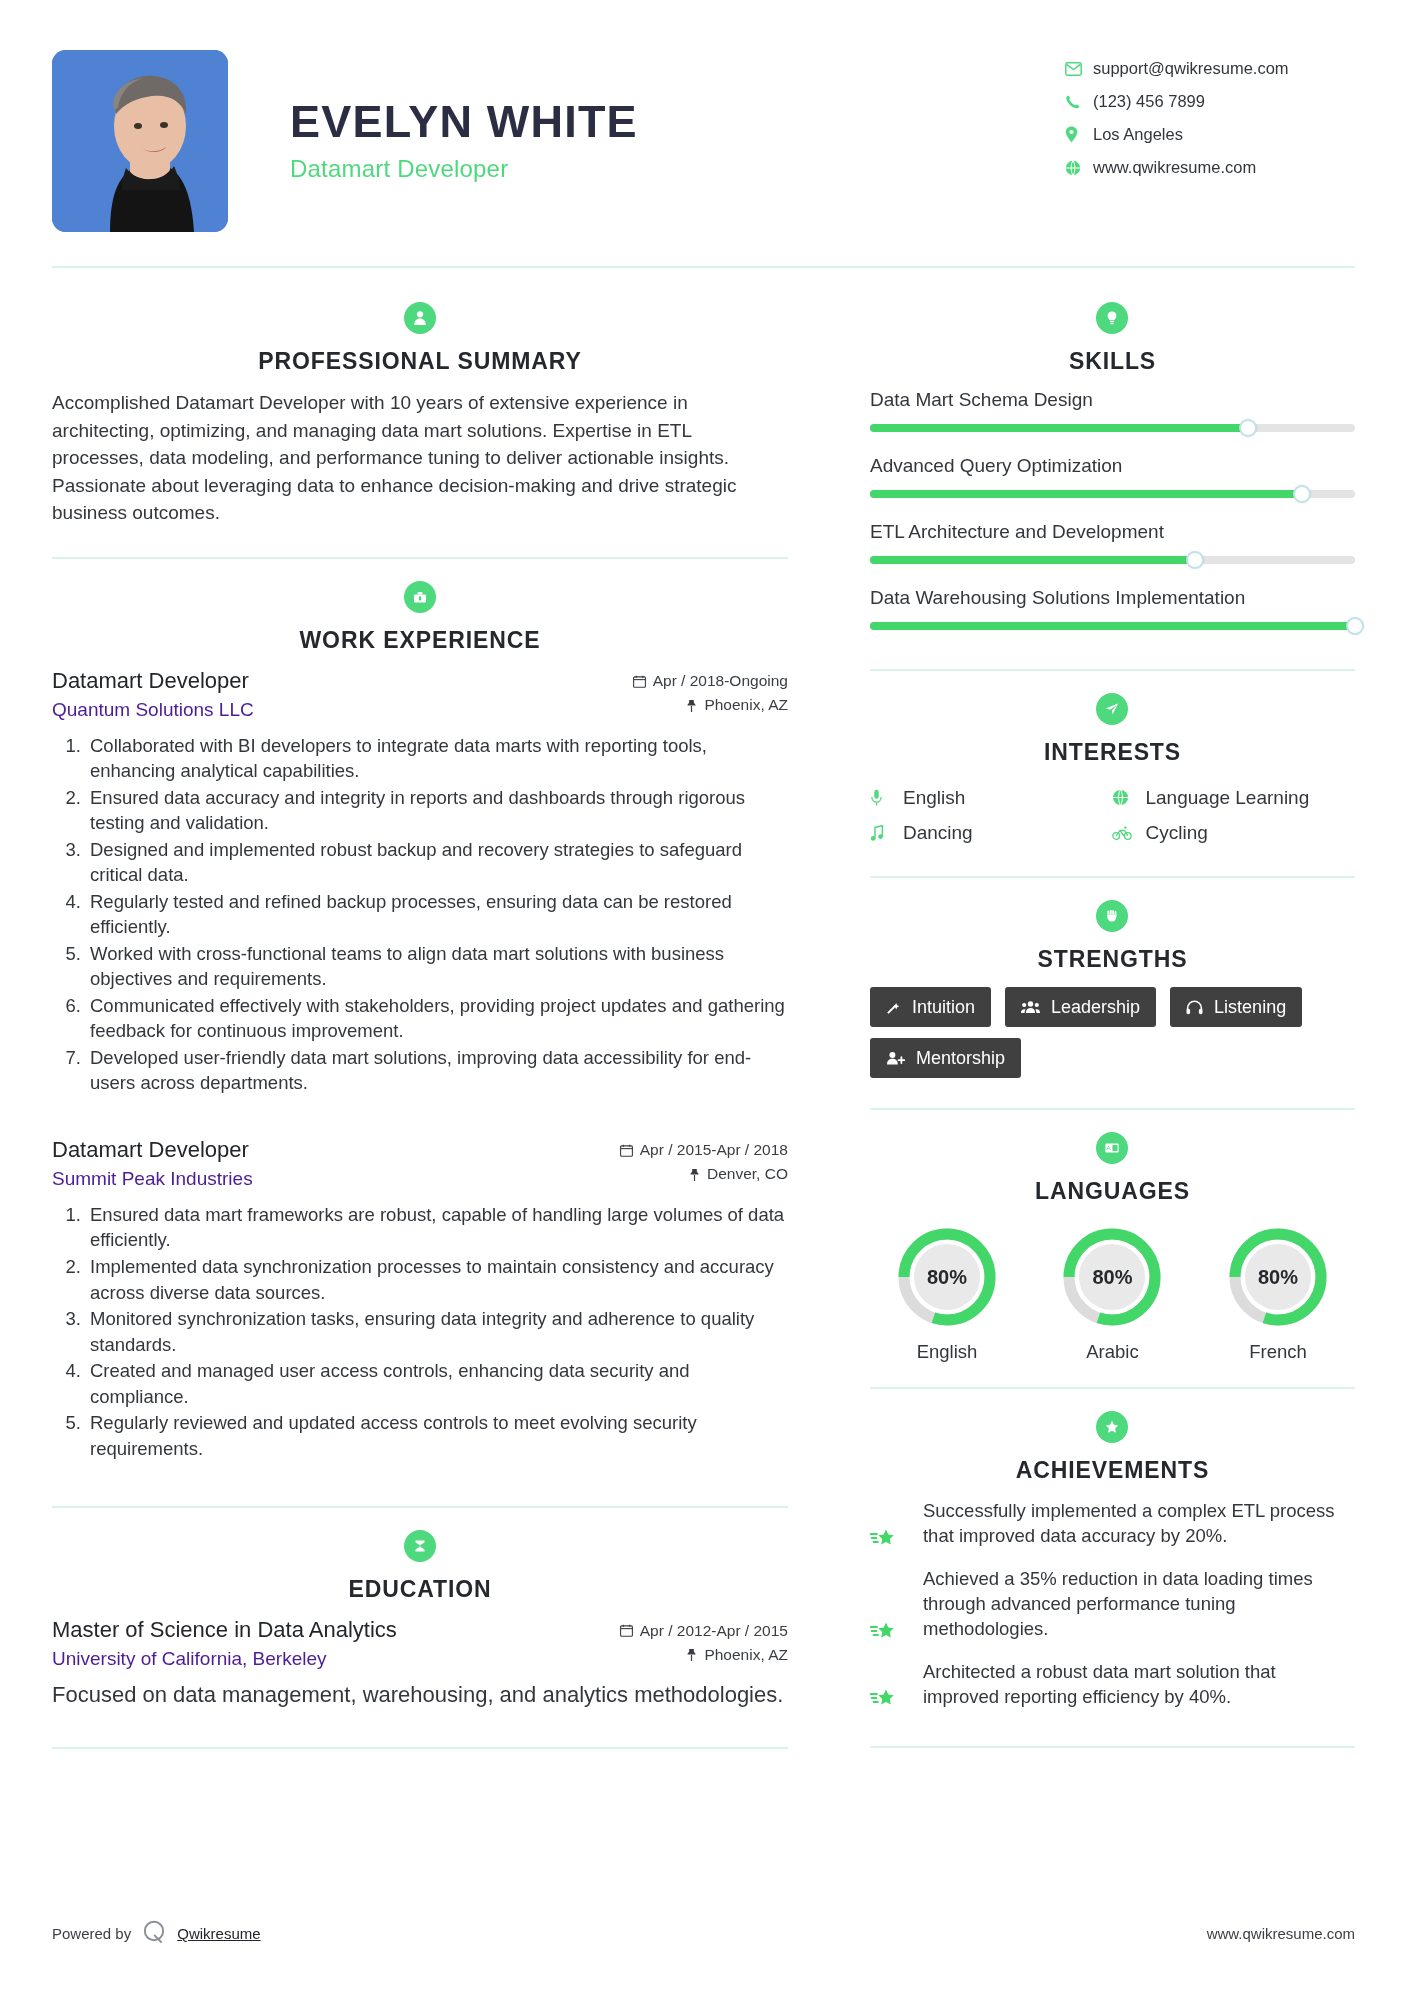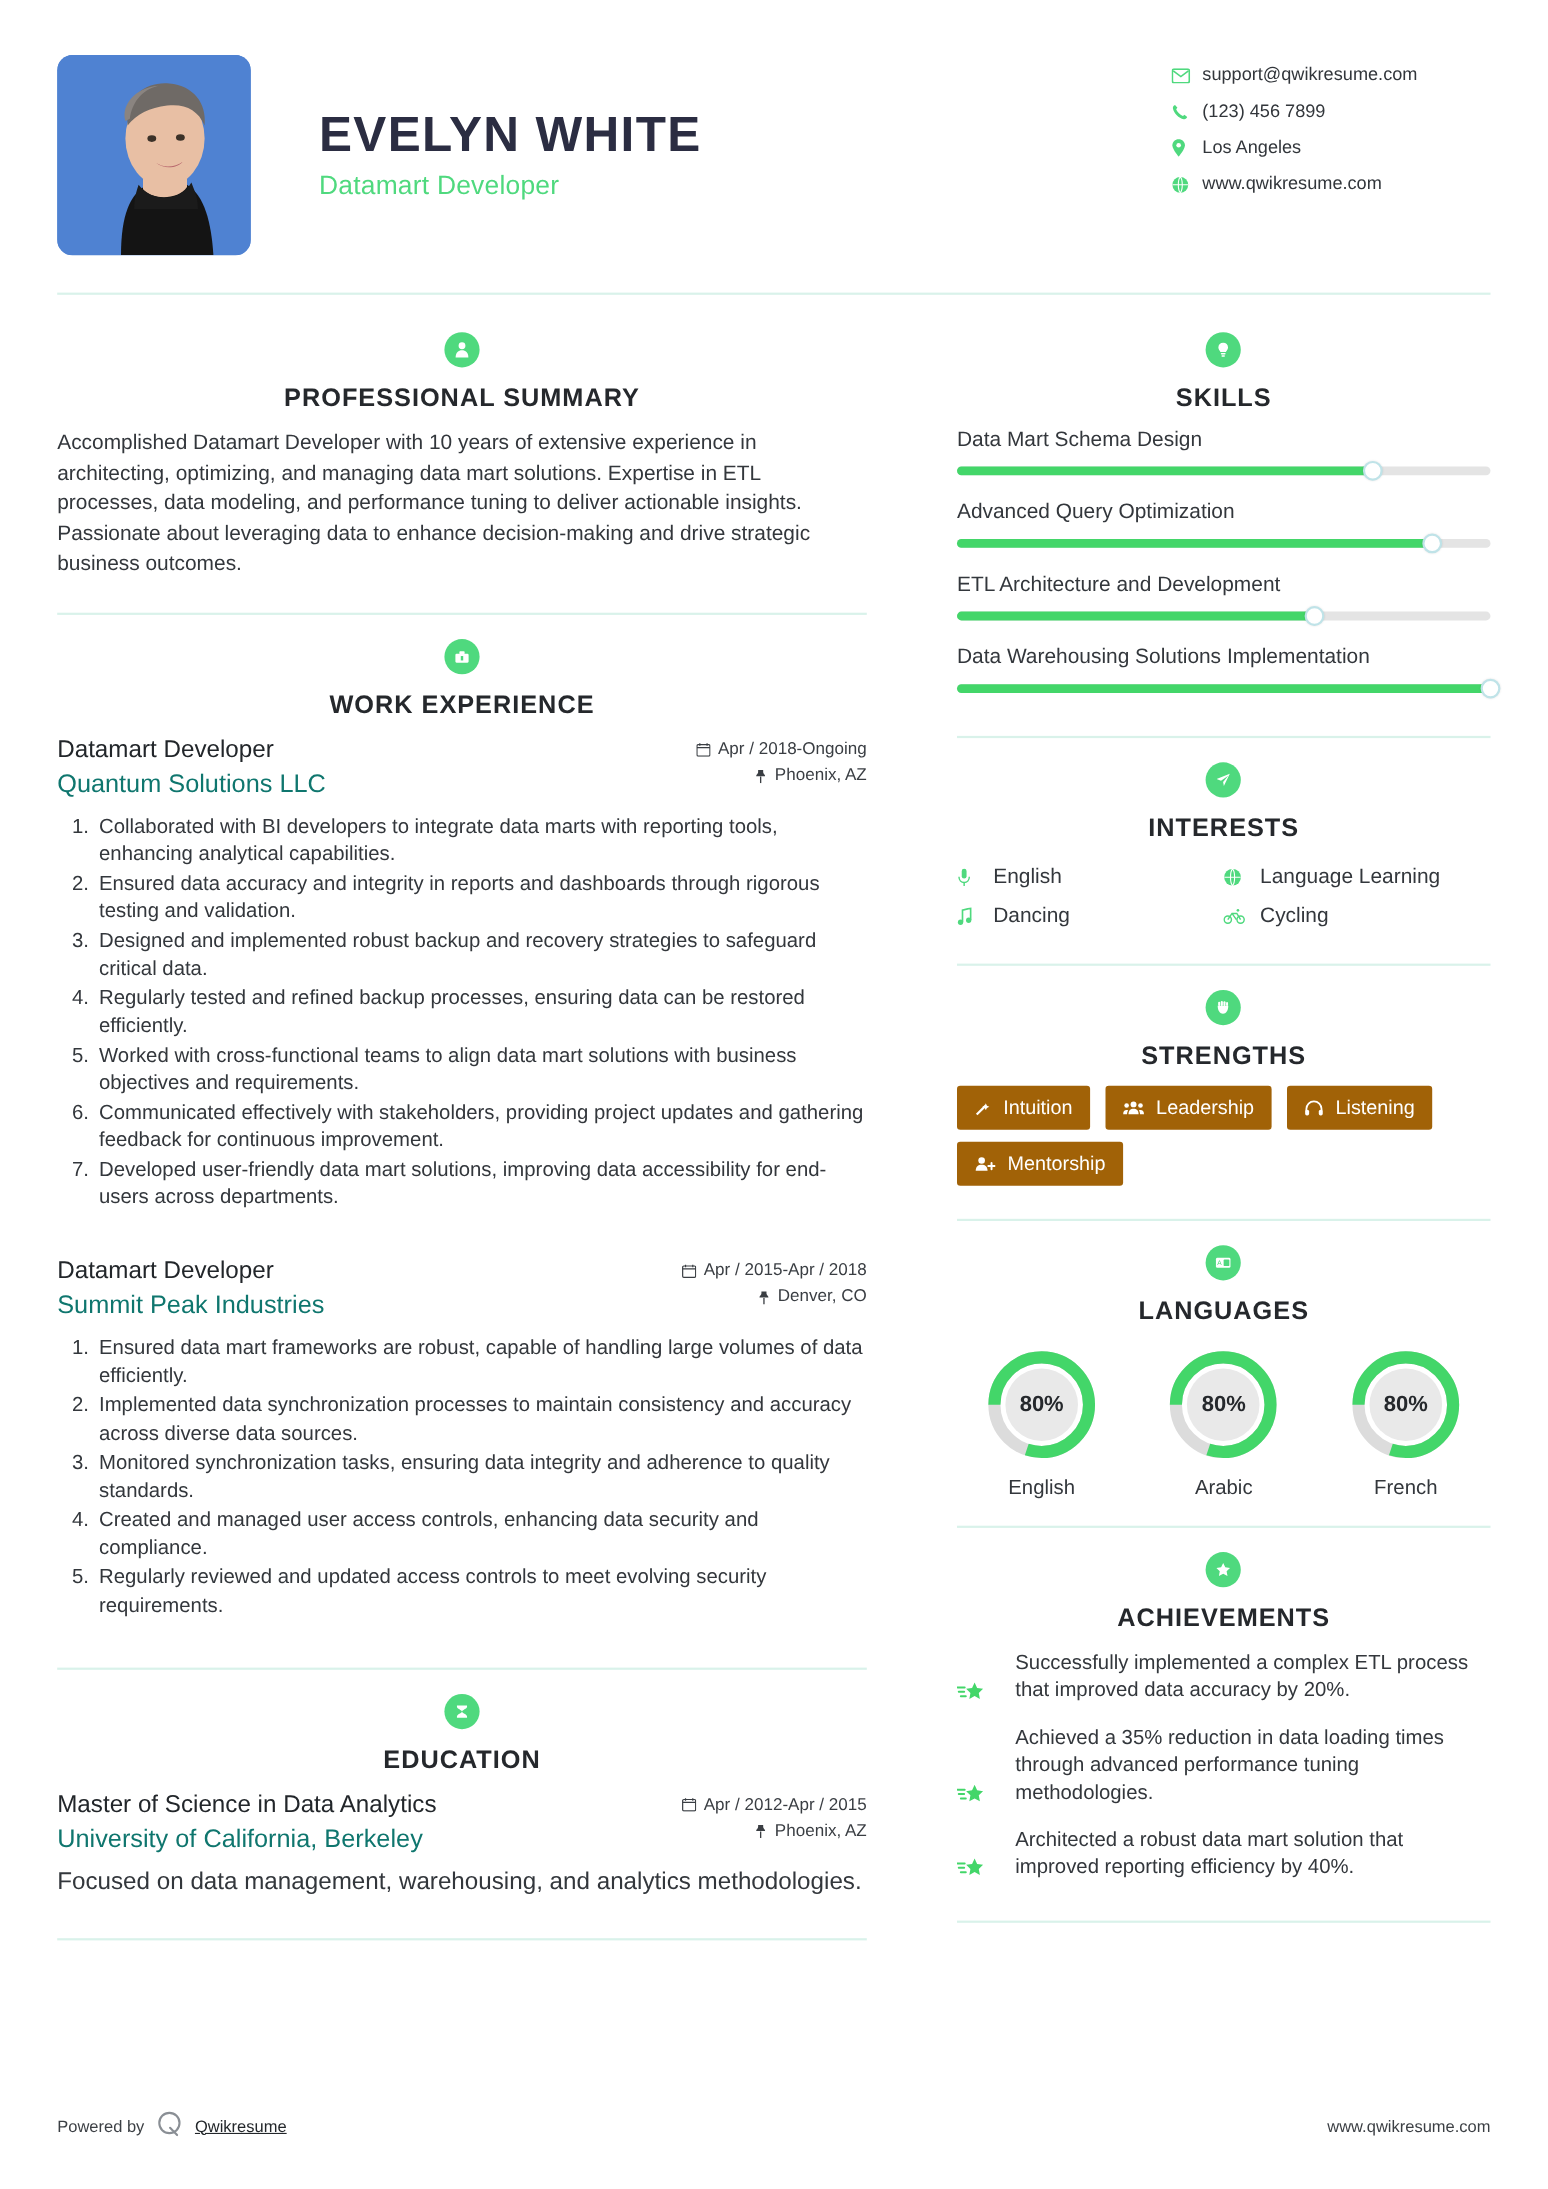--- a/index.html
+++ b/index.html
@@ -139,22 +139,22 @@
   .job-row {
     display: flex;
     justify-content: space-between;
     align-items: baseline;
   }
   .job-role {
     font-size: 22px;
     color: #22262a;
   }
   .job-org {
-    font-size: 23px;
-    color: #0f766e;
+    font-size: 19px;
+    color: #4c1d95;
     margin-top: 5px;
   }
   .job-meta {
     font-size: 15.5px;
     color: #3a3e43;
     display: flex;
     align-items: center;
     gap: 7px;
     white-space: nowrap;
   }
@@ -227,21 +227,21 @@
   .interest .i-ico { color: #4fd97e; display:flex; align-items:center; width:22px; flex:0 0 auto;}
   .interest .i-ico svg { display:block; }
 
   
   .strengths {
     display: flex;
     flex-wrap: wrap;
     gap: 11px 14px;
   }
   .chip {
-    background: #a16207;
+    background: #404040;
     color: #fff;
     border-radius: 3px;
     height: 40px;
     padding: 0 16px;
     display: inline-flex;
     align-items: center;
     gap: 11px;
     font-size: 18px;
   }
   .chip svg { display:block; flex:0 0 auto; }

